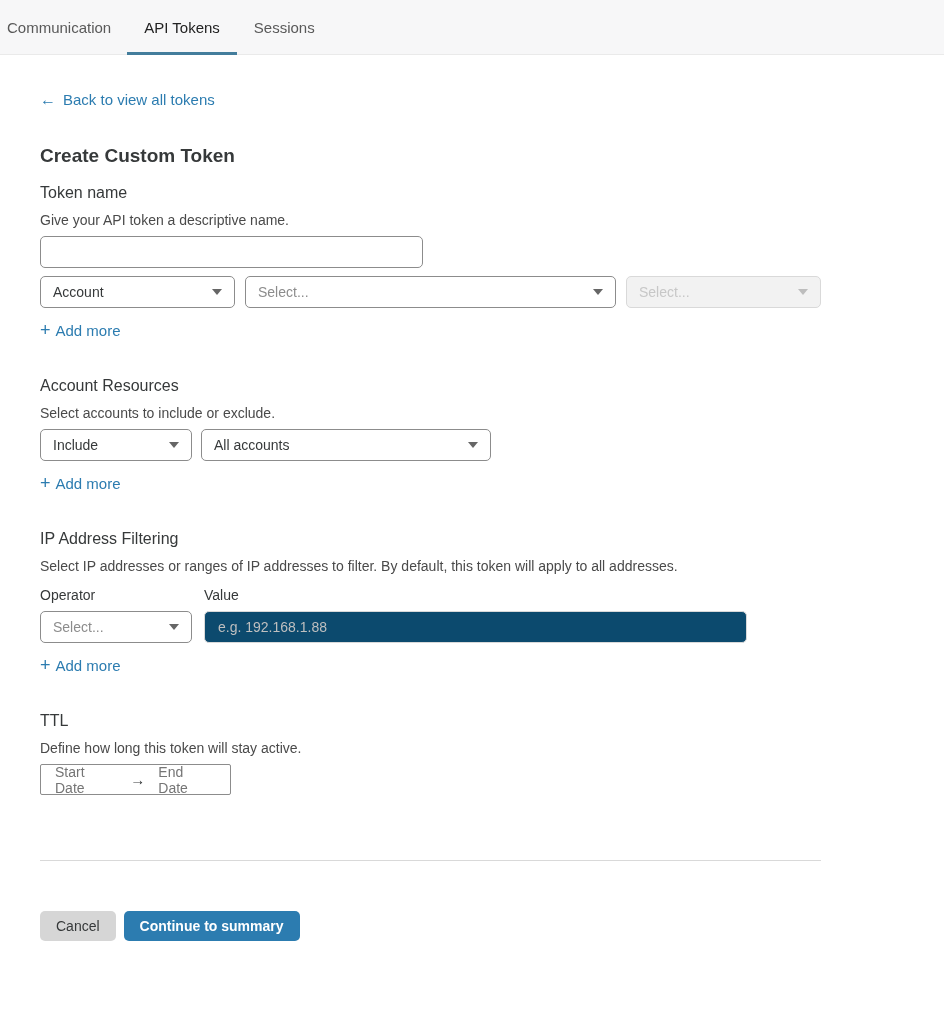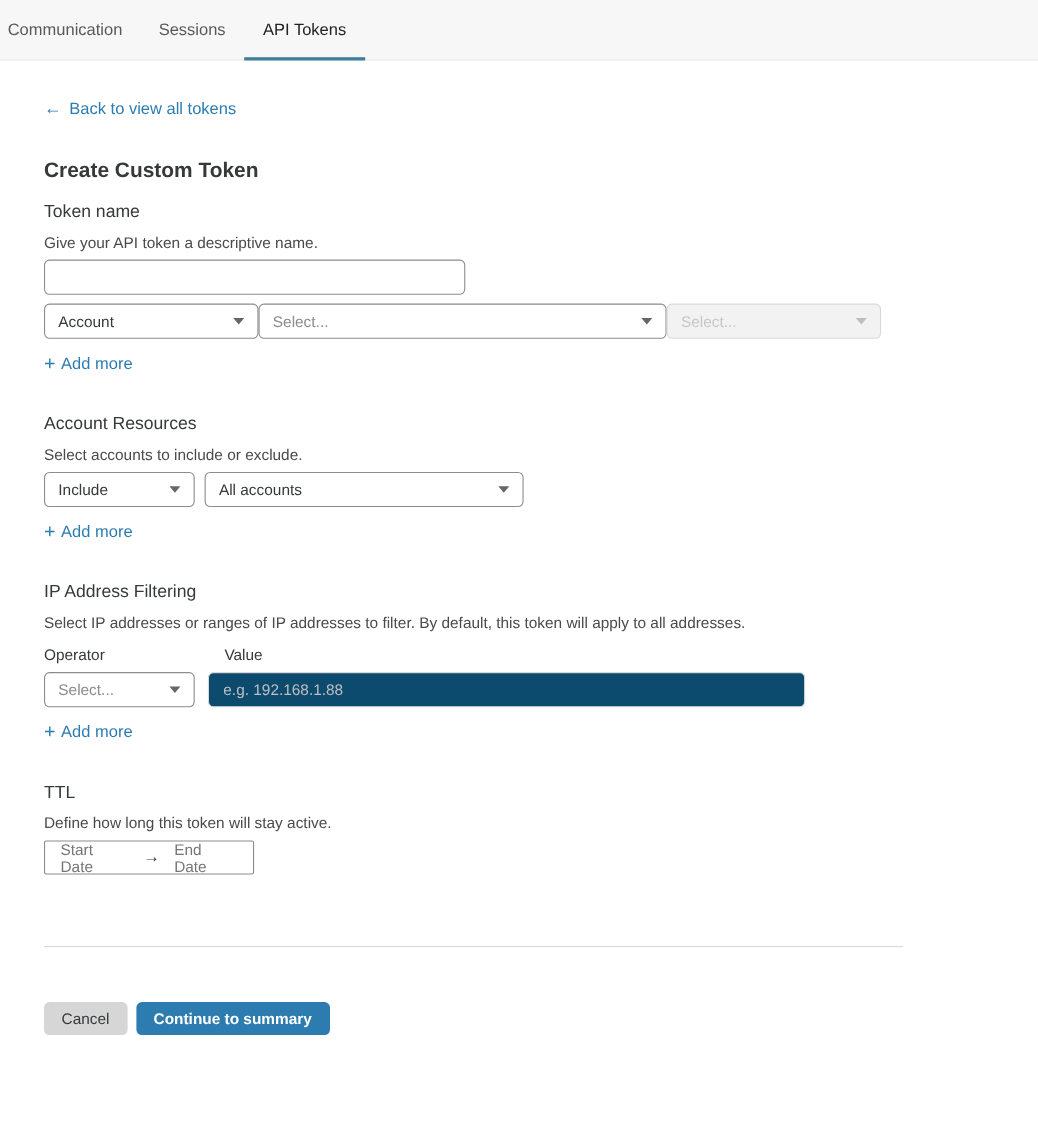--- a/index.html
+++ b/index.html
@@ -30,21 +30,21 @@
     display:inline-flex;align-items:center;gap:7px;margin-top:36px;
     color:var(--accent-blue);font-size:15px;cursor:pointer;text-decoration:none;
   }
   .back-link .arrow{font-size:16px;line-height:1;}
   h1.page-title{
     font-size:19px;font-weight:700;color:#36393a;margin:37px 0 0;line-height:22px;
   }
   .section-heading{font-size:16px;font-weight:400;color:#36393a;margin-top:37px;line-height:19px;}
   .section-heading.first{margin-top:16px;}
   .section-desc{font-size:14px;color:#4a4a4a;margin-top:10px;line-height:16px;}
-  .control-row{display:flex;align-items:center;margin-top:8px;}
+  .control-row{display:flex;align-items:center;gap:10px;margin-top:8px;}
   .label-row{display:flex;margin-top:13px;font-size:14px;color:#36393a;}
   .label-row .lbl-operator{width:164px;}
   
   .text-input{
     height:32px;border:1px solid #8c8c8c;border-radius:5px;background:#fff;
     padding:0 12px;font-size:14px;color:#36393a;outline:none;
     font-family:"Liberation Sans","DejaVu Sans",sans-serif;
   }
   .text-input.token-name{width:383px;margin-top:8px;display:block;}
   .text-input.value-field{
@@ -58,21 +58,21 @@
   }
   .select .caret{
     width:0;height:0;border-left:5px solid transparent;border-right:5px solid transparent;
     border-top:6px solid #666;flex:none;margin-left:8px;
   }
   .select.is-placeholder{color:#8c8c8c;}
   .select.disabled{
     background:#f2f2f2;border-color:#d9d9d9;color:#c7c7c7;cursor:default;
   }
   .select.disabled .caret{border-top-color:#bdbdbd;}
-  .w-195{width:195px;} .w-371{width:371px;} .w-152{width:137px;} .w-303{width:290px;}
+  .w-195{width:195px;} .w-371{width:371px;} .w-152{width:152px;} .w-303{width:290px;}
   .add-more{
     display:inline-flex;align-items:center;gap:5px;margin-top:13px;
     color:var(--accent-blue);font-size:15px;cursor:pointer;text-decoration:none;
   }
   .add-more .plus{font-size:18px;line-height:1;font-weight:400;}
   
   .date-range{
     margin-top:8px;width:191px;height:31px;border:1px solid #8c8c8c;border-radius:2px;
     display:flex;align-items:center;padding:0 14px;gap:13px;font-size:14px;cursor:pointer;
     background:#fff;
@@ -88,22 +88,22 @@
     display:inline-flex;align-items:center;justify-content:center;margin-top:32px;
   }
   .btn-cancel{background:#d6d6d6;color:#36393a;}
   .btn-primary{background:var(--primary-button);color:#fff;font-weight:700;}
 </style>
 </head>
 <body>
 
 <div class="tabbar">
   <div class="tab">Communication</div>
+  <div class="tab active">API Tokens</div>
   <div class="tab">Sessions</div>
-  <div class="tab active">API Tokens</div>
 </div>
 
 <div class="content">
 
   <a class="back-link">
     <span class="arrow">←</span>
     <span>Back to view all tokens</span>
   </a>
 
   <h1 class="page-title">Create Custom Token</h1>

